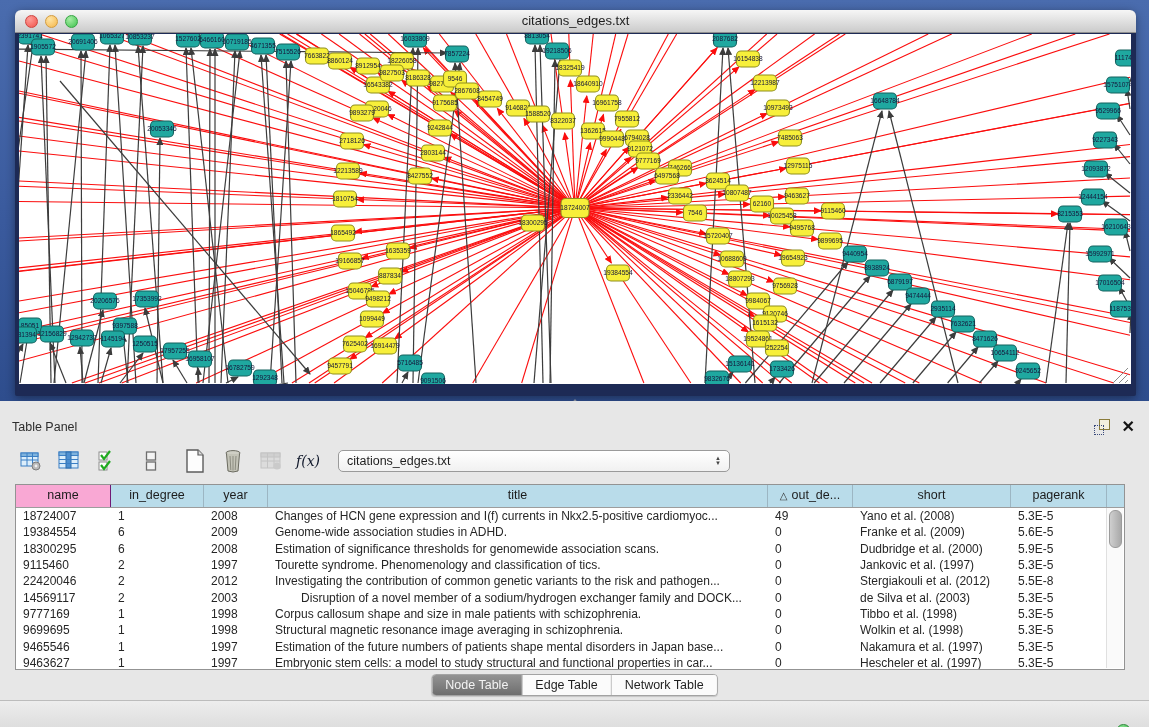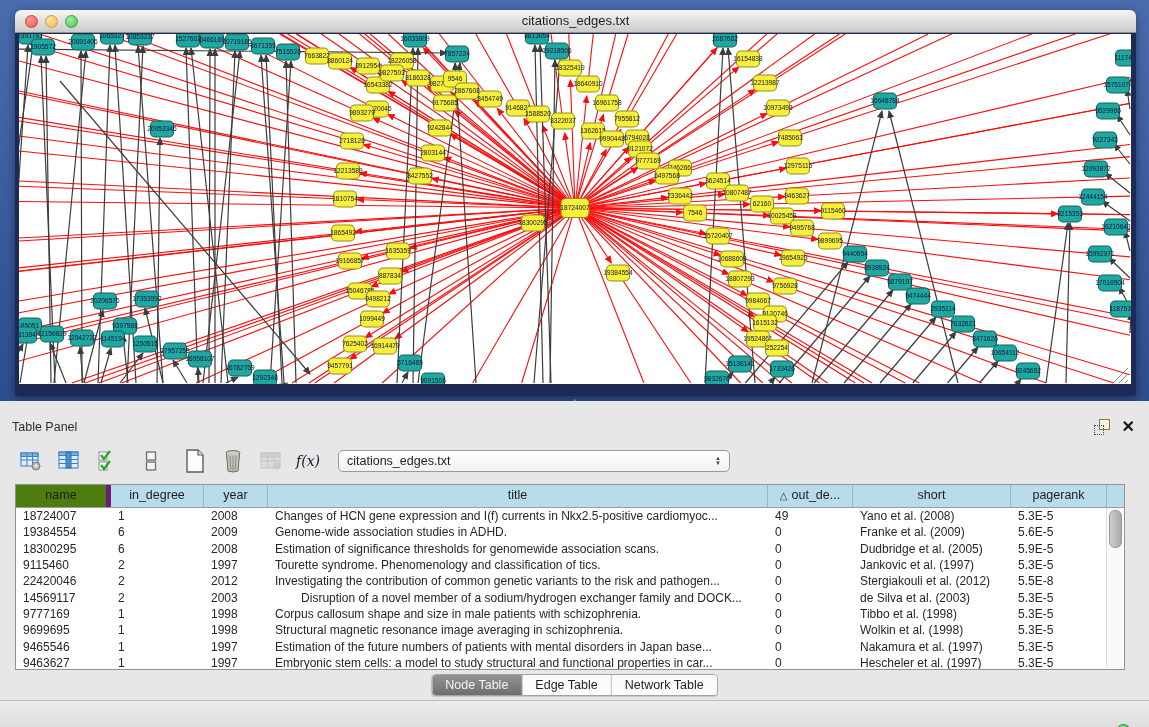--- a/index.html
+++ b/index.html
@@ -50,21 +50,21 @@
            background:linear-gradient(#ffffff,#f1f1f1);display:flex;align-items:center;
            padding:0 8px;box-sizing:border-box;font-size:12.5px;color:#1e1e1e}
   .tselect .val{flex:1;white-space:nowrap;overflow:hidden}
   .tselect .arrows{display:flex;flex-direction:column;line-height:5px;font-size:6px;color:#444}
 
   .tablebox{position:absolute;left:15px;top:83px;width:1110px;height:186px;
             border:1px solid #939393;background:#fff;box-sizing:border-box;overflow:hidden}
   .thead{display:flex;height:22px;border-bottom:1px solid #9d9d9d;background:#b9dcea}
   .th{box-sizing:border-box;border-right:1px solid #9cb6c3;font-size:12.5px;color:#1c1c1c;
       text-align:center;line-height:21px;white-space:nowrap;overflow:hidden;background:#b9dcea}
-  .th.first{background:#4d7c0f;border-right:5px solid #701a75}
+  .th.first{background:#f9a8d4;border-right:1px solid #701a75}
   .sortglyph{font-size:10px;margin-right:4px;color:#333}
   .trow{display:flex;height:16.3px;font-size:12px;color:#262626;align-items:center}
   .td{box-sizing:border-box;padding-left:7px;white-space:nowrap;overflow:hidden;line-height:16px}
   .vscroll{position:absolute;right:1px;top:23px;bottom:1px;width:16px;background:#fafafa;border-left:1px solid #e0e0e0}
   .vthumb{position:absolute;left:2px;top:2px;width:11px;height:36px;border-radius:6px;
           background:linear-gradient(90deg,#cfcfcf,#a9a9a9);border:1px solid #9b9b9b}
 
   .tabs{position:absolute;left:50%;transform:translateX(-50%);top:273px;display:flex;height:20px;
         border:1px solid #a3a3a3;border-radius:4px;overflow:hidden;background:#fbfbfb;
         box-shadow:0 1px 1px rgba(0,0,0,.15)}
@@ -739,21 +739,21 @@
           <div class="td" style="width: 85px;">0</div>
           <div class="td" style="width: 158px;">Franke et al. (2009)</div>
           <div class="td" style="width: 96px;">5.6E-5</div>
         </div>
         <div class="trow">
           <div class="td" style="width: 95px;">18300295</div>
           <div class="td" style="width: 93px;">6</div>
           <div class="td" style="width: 64px;">2008</div>
           <div class="td" style="width: 500px;">Estimation of significance thresholds for genomewide association scans.</div>
           <div class="td" style="width: 85px;">0</div>
-          <div class="td" style="width: 158px;">Dudbridge et al. (2005)</div>
+          <div class="td" style="width: 158px;">Dudbridge et al. (2000)</div>
           <div class="td" style="width: 96px;">5.9E-5</div>
         </div>
         <div class="trow">
           <div class="td" style="width: 95px;">9115460</div>
           <div class="td" style="width: 93px;">2</div>
           <div class="td" style="width: 64px;">1997</div>
           <div class="td" style="width: 500px;">Tourette syndrome. Phenomenology and classification of tics.</div>
           <div class="td" style="width: 85px;">0</div>
           <div class="td" style="width: 158px;">Jankovic et al. (1997)</div>
           <div class="td" style="width: 96px;">5.3E-5</div>
@@ -791,21 +791,21 @@
           <div class="td" style="width: 64px;">1998</div>
           <div class="td" style="width: 500px;">Structural magnetic resonance image averaging in schizophrenia.</div>
           <div class="td" style="width: 85px;">0</div>
           <div class="td" style="width: 158px;">Wolkin et al. (1998)</div>
           <div class="td" style="width: 96px;">5.3E-5</div>
         </div>
         <div class="trow">
           <div class="td" style="width: 95px;">9465546</div>
           <div class="td" style="width: 93px;">1</div>
           <div class="td" style="width: 64px;">1997</div>
-          <div class="td" style="width: 500px;">Estimation of the future numbers of patients with mental disorders in Japan base...</div>
+          <div class="td" style="width: 500px;">Estimation of the future numbers of patients shape mental disorders in Japan base...</div>
           <div class="td" style="width: 85px;">0</div>
           <div class="td" style="width: 158px;">Nakamura et al. (1997)</div>
           <div class="td" style="width: 96px;">5.3E-5</div>
         </div>
         <div class="trow">
           <div class="td" style="width: 95px;">9463627</div>
           <div class="td" style="width: 93px;">1</div>
           <div class="td" style="width: 64px;">1997</div>
           <div class="td" style="width: 500px;">Embryonic stem cells: a model to study structural and functional properties in car...</div>
           <div class="td" style="width: 85px;">0</div>

